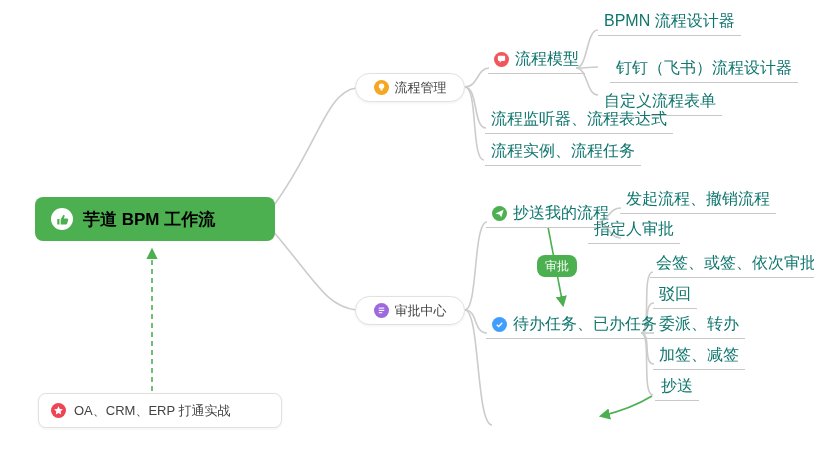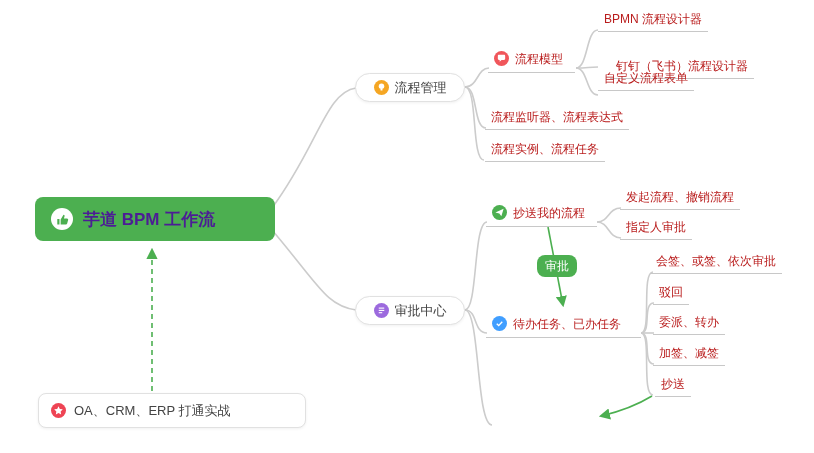--- a/index.html
+++ b/index.html
@@ -4,37 +4,37 @@
 <style>
   * { margin:0; padding:0; box-sizing:border-box; }
   html,body { background:#fff; }
   body { font-family:"Liberation Sans","DejaVu Sans",sans-serif; }
   .canvas { position:relative; width:814px; height:453px; background:#ffffff; overflow:hidden; }
   svg.links { position:absolute; left:0; top:0; width:814px; height:453px; }
   .link { fill:none; stroke:var(--connector,#cccccc); stroke-width:1.6; }
   .rel { fill:none; stroke:var(--relation,#4caf50); stroke-width:1.6; }
   .rel.dashed { stroke-dasharray:5 4; }
 
-  .node { position:absolute; display:flex; align-items:center; gap:6px; font-size:12px;
-          color:#b91c1c; white-space:nowrap; line-height:1; }
+  .node { position:absolute; display:flex; align-items:center; gap:6px; font-size:16px;
+          color:#0f766e; white-space:nowrap; line-height:1; }
   .leaf { border-bottom:1px solid #c8c8c8; padding:3px 6px 6px 6px; }
   .box  { border:1px solid #e1e1e1; border-radius:15px; background:#fff; padding:6px 13px;
           font-size:13px; color:#444; justify-content:center;
           box-shadow:0 1px 3px rgba(0,0,0,.06); }
   .root-node { position:absolute; display:flex; align-items:center; gap:10px;
-          background:var(--root-bg,#4caf50); color:#4c1d95; border-radius:8px;
+          background:var(--root-bg,#4caf50); color:#000000; border-radius:8px;
           width:240px; height:44px; padding-left:16px; font-size:17px; font-weight:bold; }
   .root-icon { width:22px; height:22px; border-radius:50%; background:#fff;
           display:inline-flex; align-items:center; justify-content:center; flex:none; }
   .icon-circle { width:15px; height:15px; border-radius:50%; display:inline-flex;
           align-items:center; justify-content:center; flex:none; }
   .badge { position:absolute; background:var(--relation,#4caf50); color:#fff; font-size:12px;
           border-radius:8px; padding:5px 8px; line-height:1; }
   .obox { position:absolute; display:flex; align-items:center; gap:8px; background:#fff;
-          border:1px solid #e1e1e1; border-radius:8px; width:268px; height:35px;
+          border:1px solid #e1e1e1; border-radius:8px; width:244px; height:35px;
           padding-left:12px; font-size:13px; color:#444; box-shadow:0 1px 3px rgba(0,0,0,.06); }
 </style>
 </head>
 <body>
 
 <div class="canvas">
 
   <svg class="links" viewBox="0 0 814 453">
     <defs>
       <marker id="arrw" viewBox="0 0 10 10" refX="8" refY="5" markerWidth="7" markerHeight="7" orient="auto-start-reverse">
@@ -104,21 +104,21 @@
     </span>
     <span>流程模型</span>
   </div>
 
   <div class="node leaf" style="left:598px;top:10px;">
     <span>BPMN 流程设计器</span>
   </div>
   <div class="node leaf" style="left:598px;top:57px;margin-left:12px;">
     <span>钉钉（飞书）流程设计器</span>
   </div>
-  <div class="node leaf" style="left:598px;top:69px;">
+  <div class="node leaf" style="left:598px;top:90px;">
     <span>自定义流程表单</span>
   </div>
   <div class="node leaf" style="left:485px;top:108px;">
     <span>流程监听器、流程表达式</span>
   </div>
   <div class="node leaf" style="left:485px;top:140px;">
     <span>流程实例、流程任务</span>
   </div>
 
   <div class="node leaf" style="left:486px;top:202px;min-width:111px;">
@@ -126,21 +126,21 @@
       <svg width="11" height="11" viewBox="0 0 12 12">
           <path d="M1.5 6 L10.5 2 8 10 5.8 7.2 Z" fill="#fff"></path>
         </svg>
     </span>
     <span>抄送我的流程</span>
   </div>
 
   <div class="node leaf" style="left:620px;top:188px;">
     <span>发起流程、撤销流程</span>
   </div>
-  <div class="node leaf" style="left:620px;top:218px;">
+  <div class="node leaf" style="left:588px;top:218px;">
     <span>指定人审批</span>
   </div>
 
   <div class="node leaf" style="left:486px;top:313px;min-width:155px;">
     <span class="icon-circle" style="background:var(--icon-blue,#409eff)">
       <svg width="11" height="11" viewBox="0 0 12 12">
           <path d="M3 6.3 L5.1 8.3 L9 4" stroke="#fff" stroke-width="1.5" fill="none"></path>
         </svg>
     </span>
     <span>待办任务、已办任务</span>

